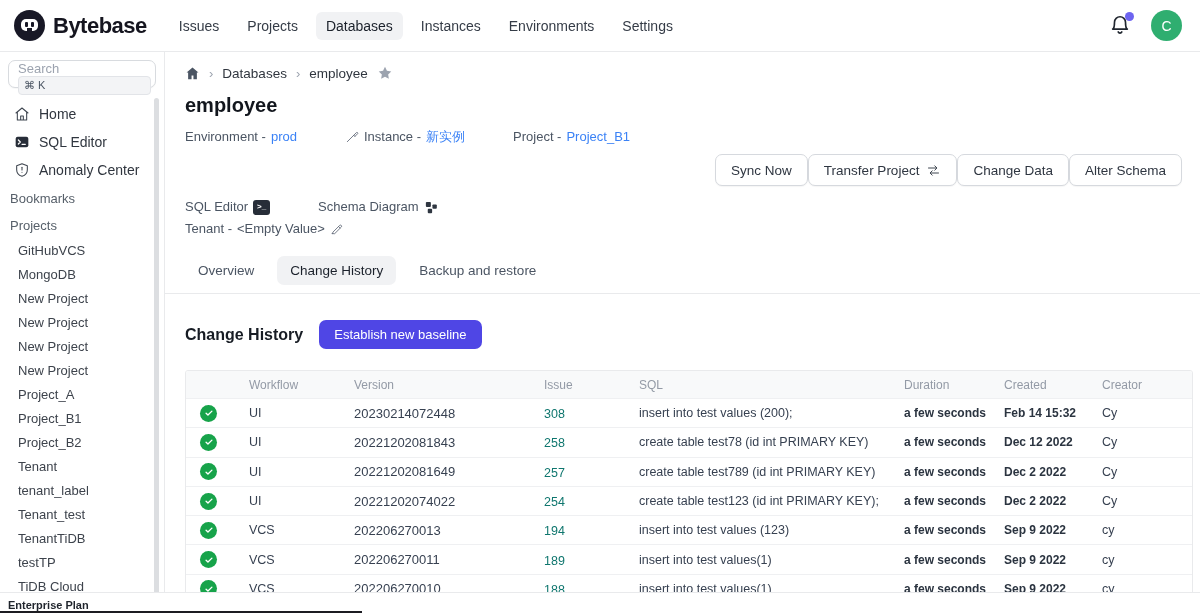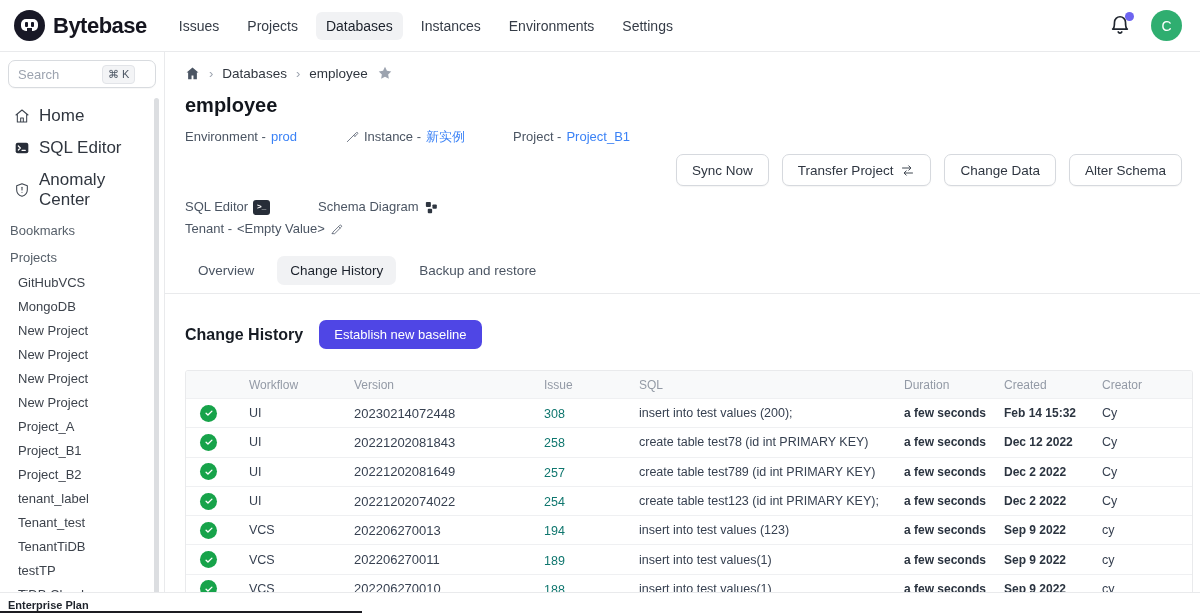--- a/index.html
+++ b/index.html
@@ -24,44 +24,44 @@
   .bell-dot { position:absolute; right:-1px; top:-2px; width:9px; height:9px; border-radius:50%; background:#6d64f0; }
   .avatar { width:31px; height:31px; border-radius:50%; background:#2fae70; color:#fff; font-size:14px;
     display:flex; align-items:center; justify-content:center; cursor:pointer; }
 
   
   .app { display:flex; height:561px; position:relative; }
 
   
   .sidebar { width:165px; border-right:1px solid #e9eaec; padding:8px 0 0 0; position:relative; flex:none; }
   .search-box { margin:0 8px 12px 8px; height:28px; border:1px solid #d8dbdf; border-radius:7px; background:#fff;
-    display:flex; align-items:center; padding:0 4px 0 9px; box-shadow:0 1px 1px rgba(0,0,0,.03); }
+    display:flex; padding:0 4px 0 9px; box-shadow:0 1px 1px rgba(0,0,0,.03);flex-direction:column; }
   .search-box input { border:none; outline:none; width:84px; font-size:13px; color:#374151; font-family:inherit; background:transparent; }
   .search-box input::placeholder { color:#9ca3af; }
   .kbd { font-size:11px; color:#4b5563; background:#f3f4f6; border:1px solid #e2e4e8; border-radius:4px; padding:2px 5px; white-space:nowrap; }
-  .side-link { display:flex; align-items:center; gap:9px; padding:6px 8px 6px 14px; font-size:17px; color:#30363f; cursor:pointer; }
+  .side-link { display:flex; align-items:center; gap:9px; padding:6px 8px 6px 14px; font-size:14px; color:#30363f; cursor:pointer; }
   .side-link svg { flex:none; }
   .side-section { padding:7px 8px 5px 10px; font-size:13px; color:#57606a; }
   .proj-item { padding:4.5px 8px 4.5px 18px; font-size:13px; color:#3d434c; cursor:pointer; white-space:nowrap; }
   .side-bottom { margin-top:9px; }
   .scroll-thumb { position:absolute; right:5px; top:46px; width:5px; height:500px; border-radius:3px; background:#dcdee1; }
 
   
   .main { flex:1; position:relative; padding:10px 20px 0 20px; overflow:hidden; }
   .breadcrumb { display:flex; align-items:center; gap:9px; font-size:13.5px; color:#30363f; margin-top:3px; }
   .crumb-sep { color:#9ca3af; font-size:13px; }
   .crumb-link { cursor:pointer; }
   .page-title { font-size:20px; font-weight:700; color:#12161d; margin-top:13px; }
   .meta { margin-top:9px; font-size:13px; color:#4b5563; line-height:22px; max-width:560px; }
   .meta-row { display:flex; align-items:flex-start; flex-wrap:wrap; column-gap:16px; row-gap:2px;gap:48px; }
   .meta-group { display:flex; align-items:center; gap:5px; white-space:nowrap; }
   .blue-link { color:#3b82f6; cursor:pointer; }
   .sqlicon { width:17px; height:15px; background:#272d38; border-radius:3px; color:#fff; font-size:8px; font-weight:700;
     display:flex; align-items:center; justify-content:center; letter-spacing:0; }
-  .actions { position:absolute; right:18px; top:102px; display:flex; gap:13px; }
+  .actions { position:absolute; right:18px; top:102px; display:flex; }
   .btn { height:32px; padding:0 15px; background:#fff; border:1px solid #d6d9de; border-radius:7px; font-size:13.5px;
     color:#2f3641; font-weight:500; display:flex; align-items:center; gap:7px; cursor:pointer;
     box-shadow:0 1px 1px rgba(0,0,0,.04); font-family:inherit; }
   .tabs { display:flex; align-items:center; gap:10px; margin-top:16px; }
   .tab { font-size:13.5px; color:#4b5563; padding:7px 13px; border-radius:7px; cursor:pointer; }
   .tab.active { background:#f1f2f4; color:#1b212b; font-weight:500; }
   .tab-divider { height:1px; background:#e9eaec; margin:8px -20px 0 -20px; }
 
   .section-head { display:flex; align-items:center; gap:16px; margin-top:26px; }
   .section-title { font-size:16px; font-weight:700; color:#171c24; }
@@ -161,20 +161,21 @@
 
     <div class="proj-item">GitHubVCS</div>
         <div class="proj-item">MongoDB</div>
         <div class="proj-item">New Project</div>
         <div class="proj-item">New Project</div>
         <div class="proj-item">New Project</div>
         <div class="proj-item">New Project</div>
         <div class="proj-item">Project_A</div>
         <div class="proj-item">Project_B1</div>
         <div class="proj-item">Project_B2</div>
+        <div class="proj-item">Tenant</div>
         <div class="proj-item">tenant_label</div>
         <div class="proj-item">Tenant_test</div>
         <div class="proj-item">TenantTiDB</div>
         <div class="proj-item">testTP</div>
         <div class="proj-item">TiDB Cloud</div>
       </div>
 
     <div class="side-link side-bottom">
       
       

